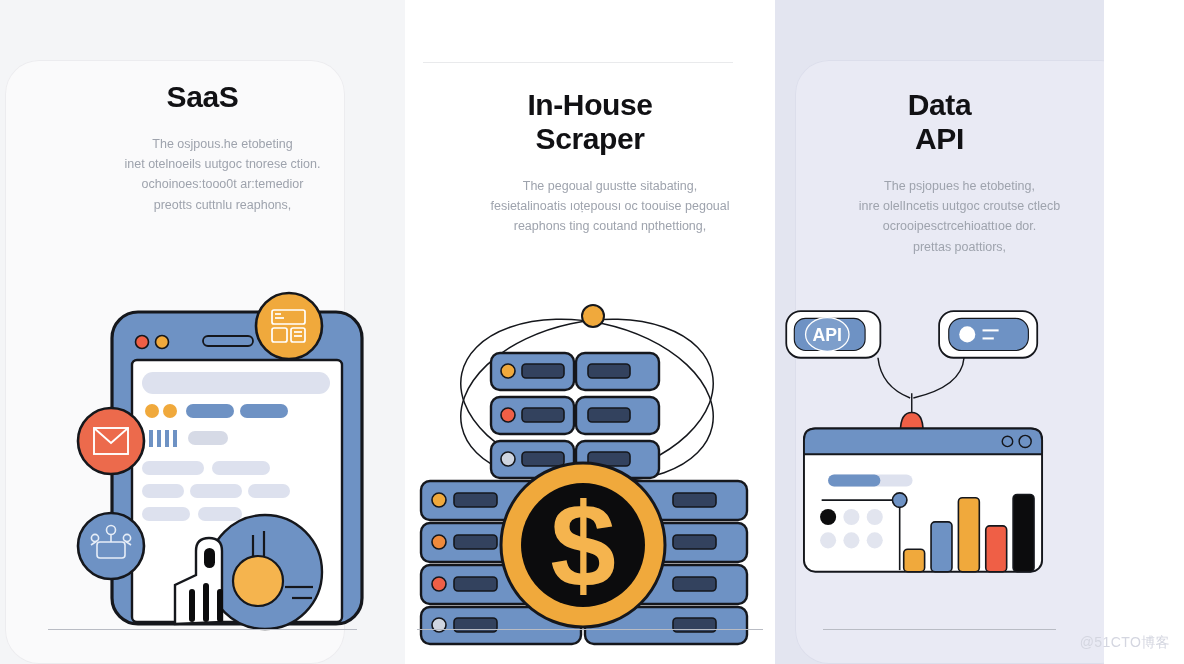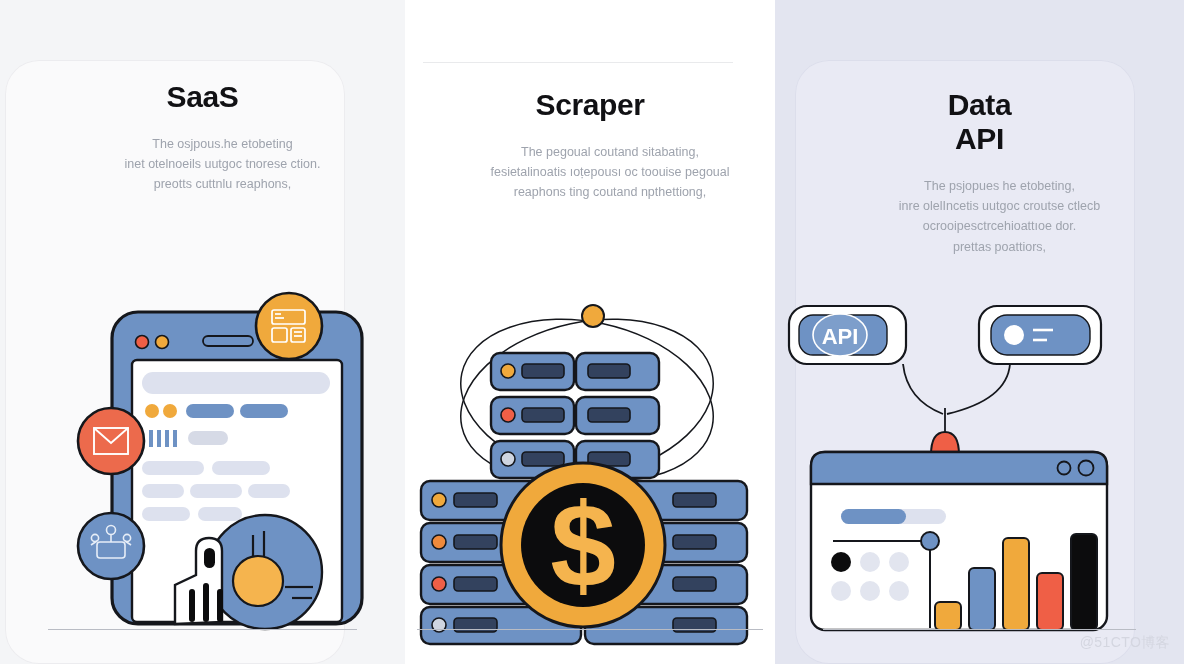--- a/index.html
+++ b/index.html
@@ -17,21 +17,21 @@
   }
 
   
   .panel {
     position: relative;
     height: 664px;
     overflow: hidden;
   }
   .panel.p1 { width: 405px; background: #f4f5f7; }
   .panel.p2 { width: 370px; background: #ffffff; }
-  .panel.p3 { width: 409px; background: #e3e5f0; }
+  .panel.p3 { width: 329px; background: #e3e5f0; }
 
   .panel-divider {
     position: absolute; top: 0; bottom: 0;
     width: 1px; background: #e7e8ee;
   }
 
   
   .card-frame {
     position: absolute;
     border-radius: 34px;
@@ -104,20 +104,21 @@
   <section class="panel p1">
     <div class="card-frame"></div>
 
     <div class="txt">
       <h2 class="title">
         <span>SaaS</span>
       </h2>
       <p class="body">
         <span>The osjpous.he  etobeting</span>
         <span>inet otelnoeils uutgoc tnorese ction.</span>
+        <span>ochoinoes:tooo0t ar:temedior</span>
         <span>preotts cuttnlu reaphons,</span>
       </p>
     </div>
 
     <svg class="illo" viewBox="0 0 405 664">
 
       <rect x="112" y="312" width="250" height="312" rx="26" fill="#6e92c4" stroke="#15171c" stroke-width="3.2"></rect>
 
       <circle cx="142" cy="342" r="6.5" fill="#ef5f46" stroke="#15171c" stroke-width="1.6"></circle>
       <circle cx="162" cy="342" r="6.5" fill="#f0a93c" stroke="#15171c" stroke-width="1.6"></circle>
@@ -197,24 +198,25 @@
     <div class="floor"></div>
   </section>
 
   <div class="panel-divider" style="left:405px"></div>
 
   <section class="panel p2">
     <div class="top-rule"></div>
 
     <div class="txt">
       <h2 class="title">
+        <span>In-House</span>
         <span class="l2">Scraper</span>
       </h2>
       <p class="body">
-        <span>The pegoual coutand sitabating,</span>
+        <span>The pegoual guustte sitabating,</span>
         <span>fesietalinoatis ıoṭepousı oc toouise pegoual</span>
         <span>reaphons ting coutand npthettiong,</span>
       </p>
     </div>
 
     <svg class="illo" viewBox="0 0 370 664">
 
       <g fill="none" stroke="#15171c" stroke-width="1.5">
         <ellipse cx="182" cy="400" rx="128" ry="78" transform="rotate(-12 182 400)"></ellipse>
         <ellipse cx="182" cy="400" rx="128" ry="78" transform="rotate(12 182 400)"></ellipse>

